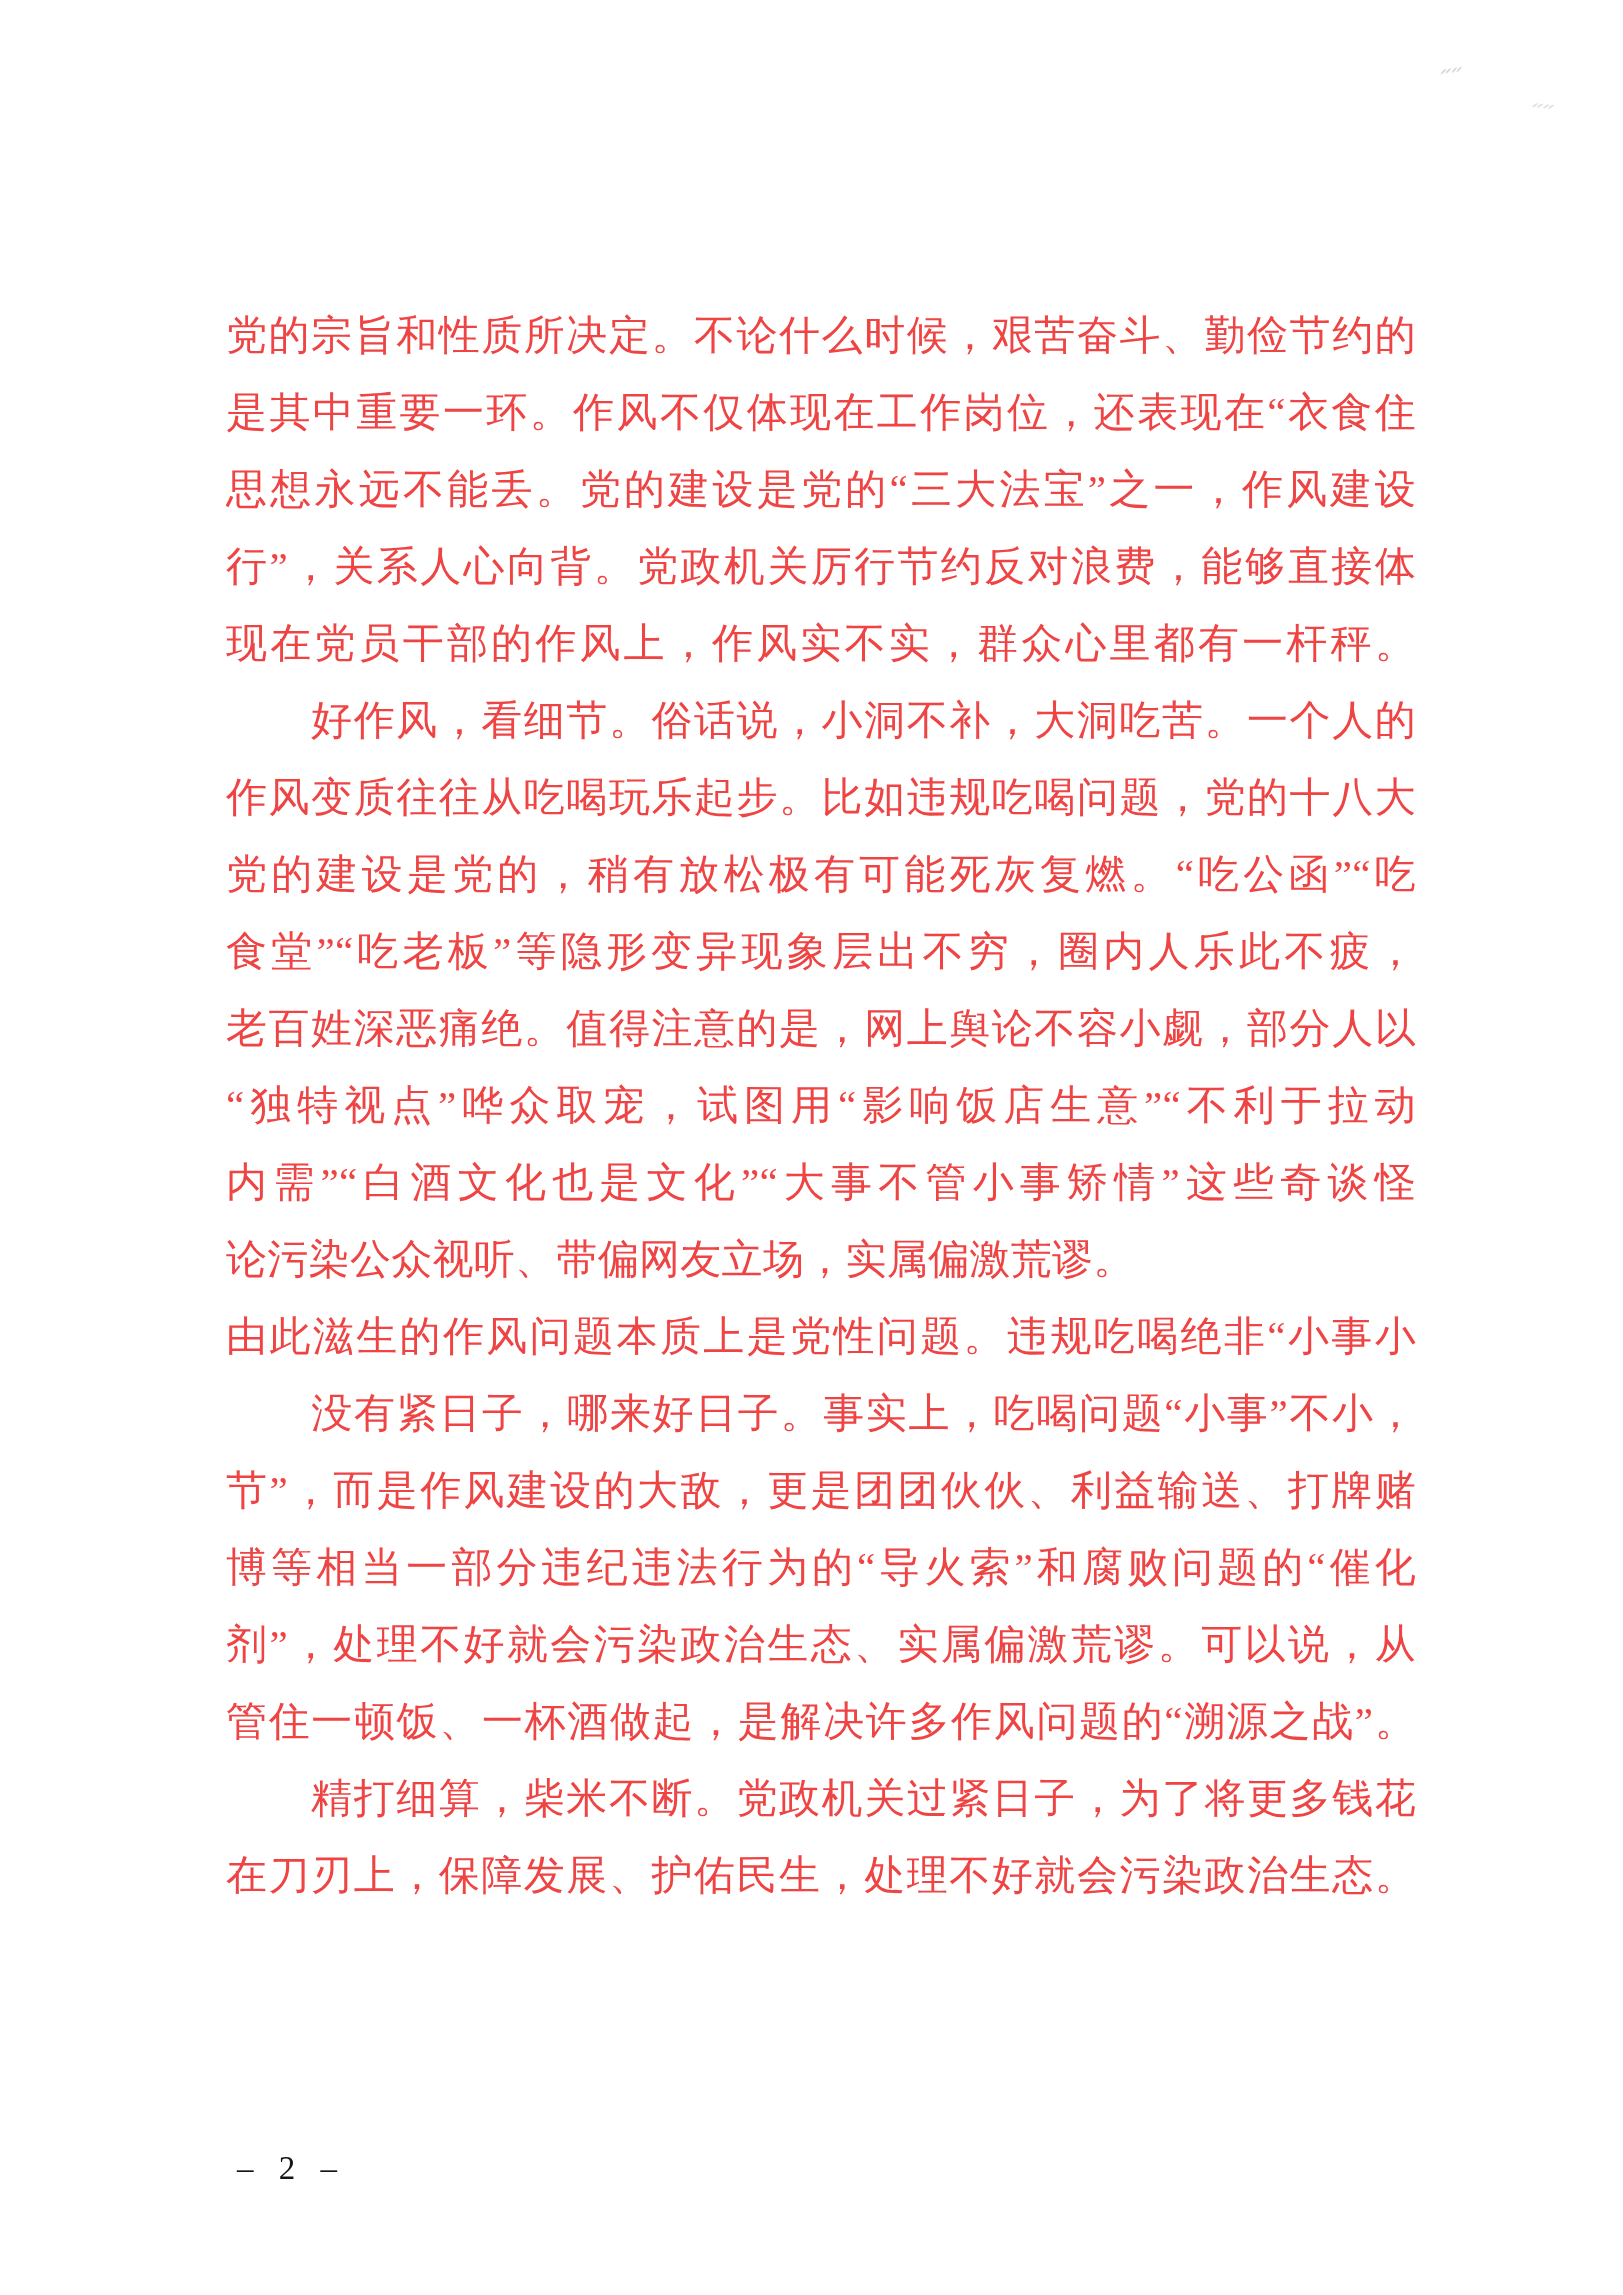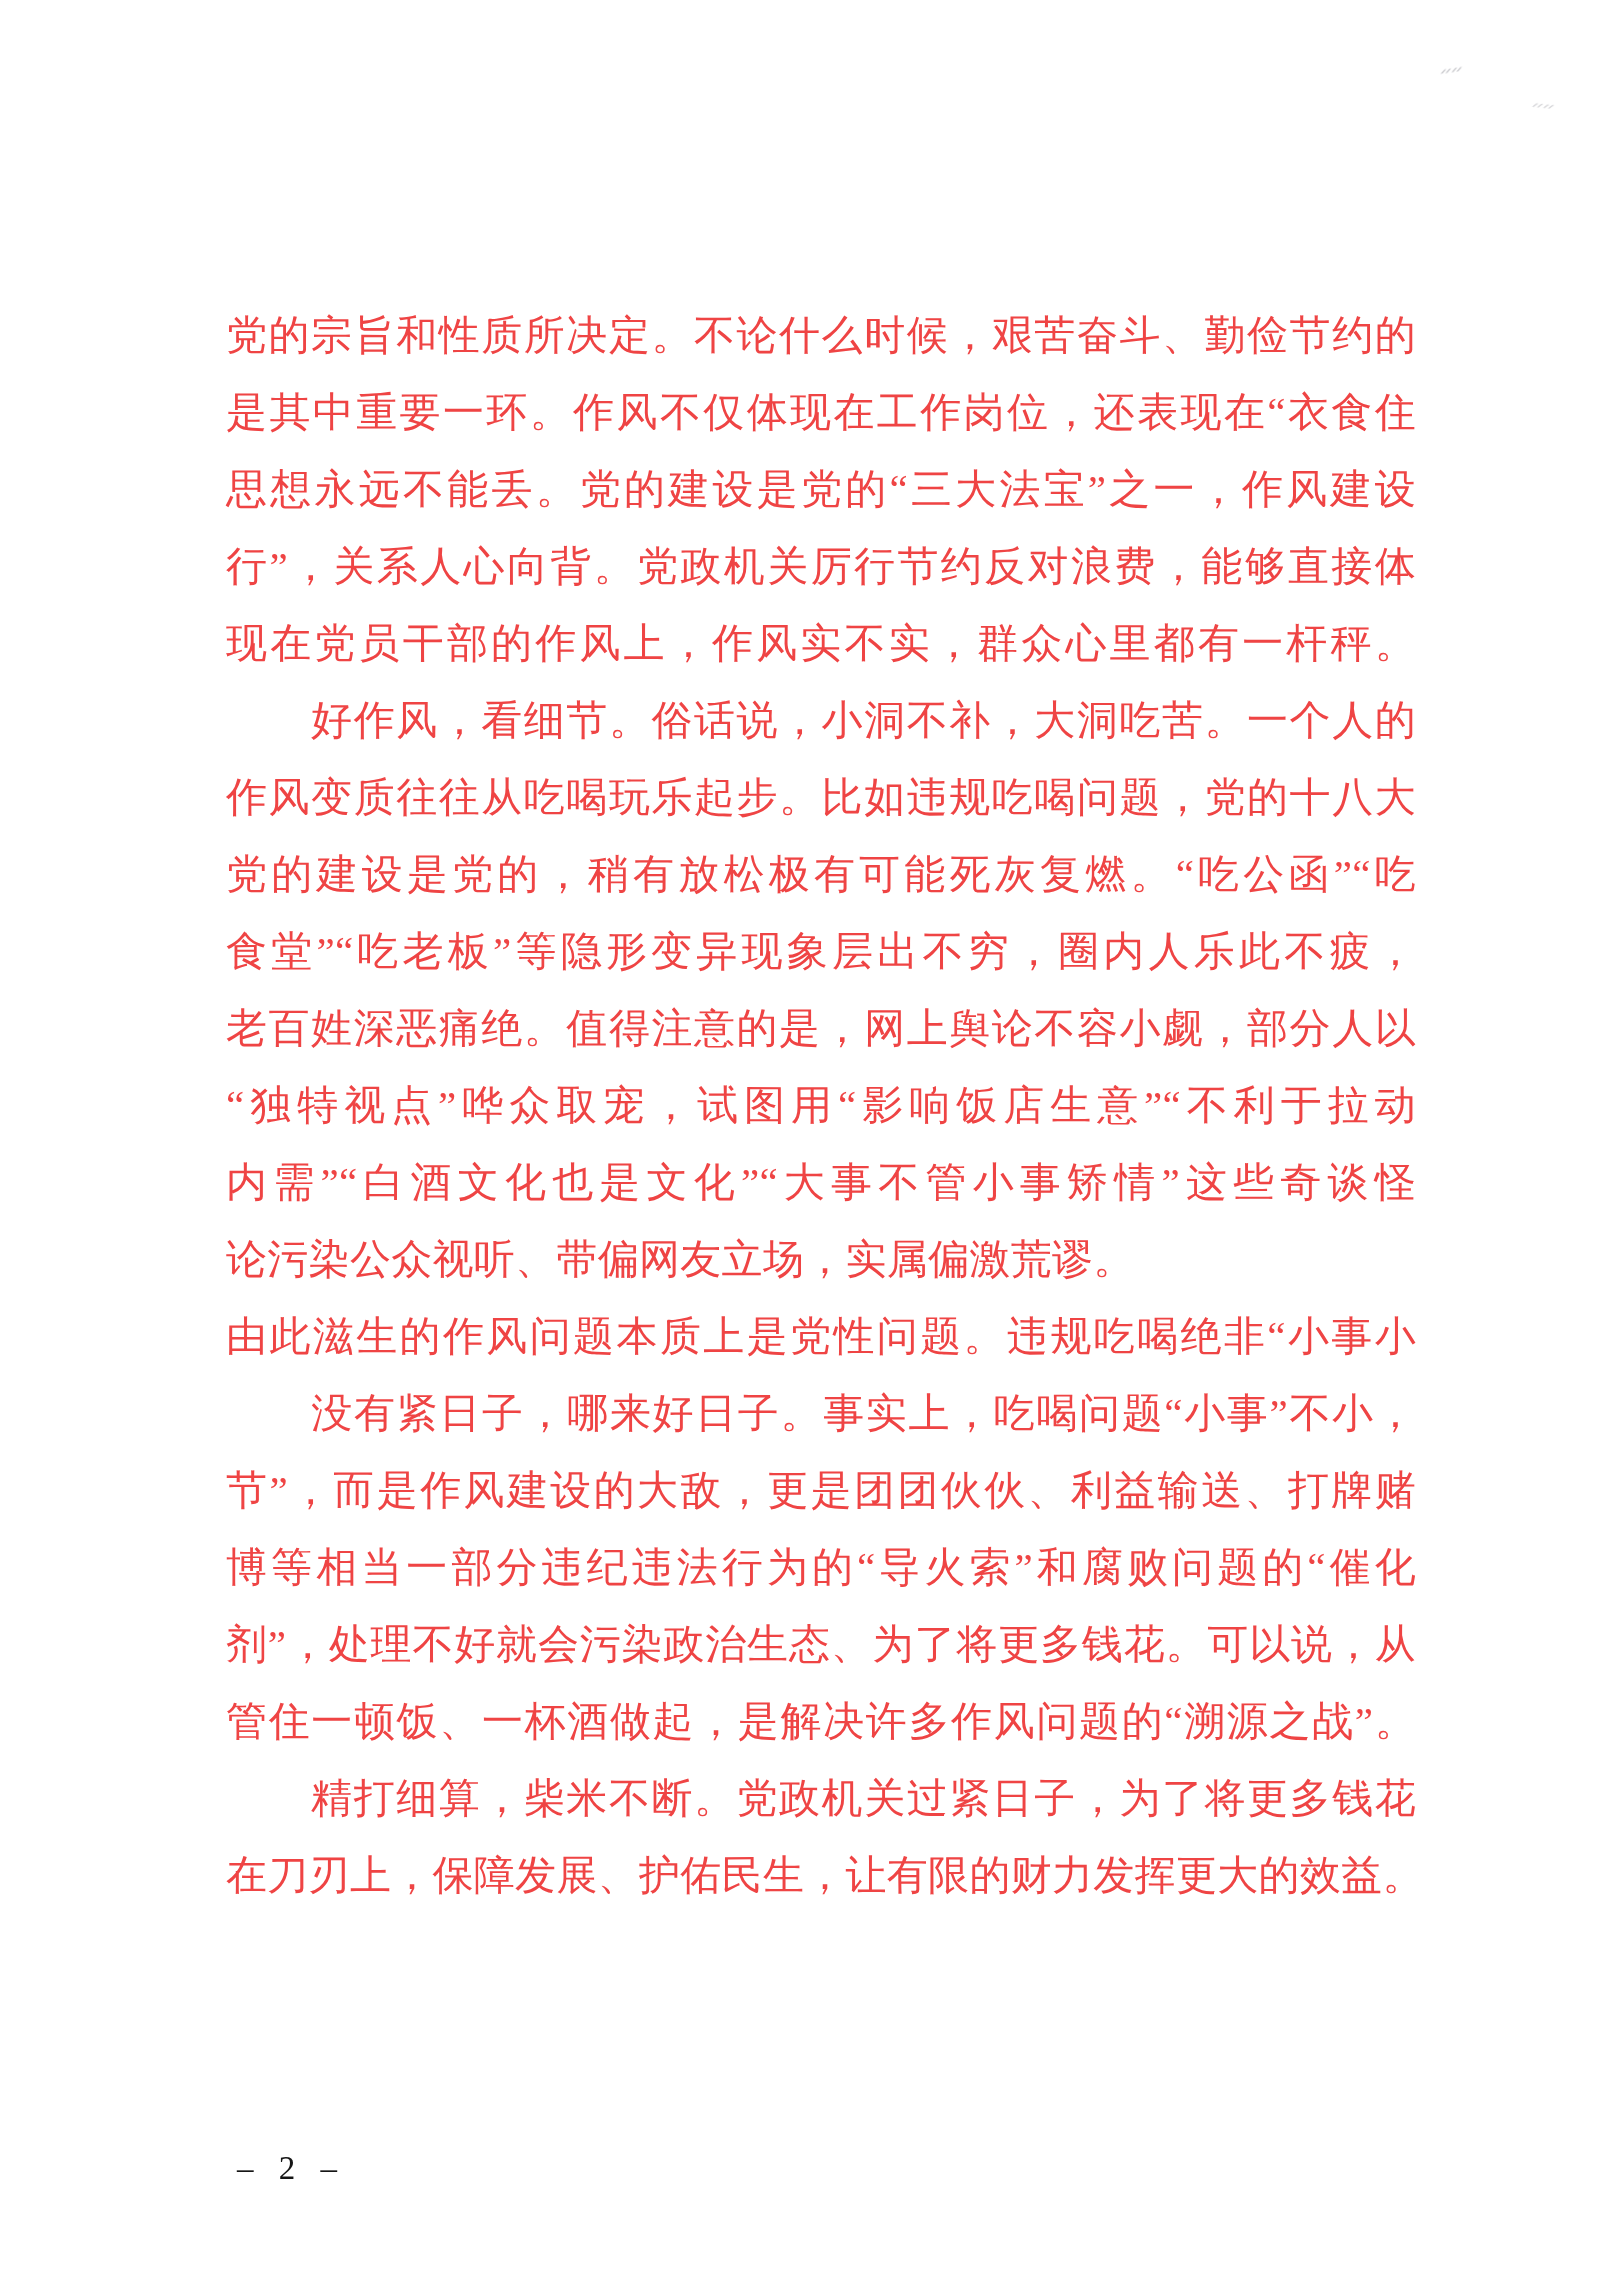--- a/index.html
+++ b/index.html
@@ -85,22 +85,22 @@
     <div class="line j">党的建设是党的，稍有放松极有可能死灰复燃。“吃公函”“吃</div>
     <div class="line j">食堂”“吃老板”等隐形变异现象层出不穷，圈内人乐此不疲，</div>
     <div class="line j">老百姓深恶痛绝。值得注意的是，网上舆论不容小觑，部分人以</div>
     <div class="line j">“独特视点”哗众取宠，试图用“影响饭店生意”“不利于拉动</div>
     <div class="line j">内需”“白酒文化也是文化”“大事不管小事矫情”这些奇谈怪</div>
     <div class="line">论污染公众视听、带偏网友立场，实属偏激荒谬。</div>
     <div class="line j">由此滋生的作风问题本质上是党性问题。违规吃喝绝非“小事小</div>
     <div class="line j">　　没有紧日子，哪来好日子。事实上，吃喝问题“小事”不小，</div>
     <div class="line j">节”，而是作风建设的大敌，更是团团伙伙、利益输送、打牌赌</div>
     <div class="line j">博等相当一部分违纪违法行为的“导火索”和腐败问题的“催化</div>
-    <div class="line j">剂”，处理不好就会污染政治生态、为了将更多钱花。可以说，从</div>
+    <div class="line j">剂”，处理不好就会污染政治生态、实属偏激荒谬。可以说，从</div>
     <div class="line j">管住一顿饭、一杯酒做起，是解决许多作风问题的“溯源之战”。</div>
     <div class="line j">　　精打细算，柴米不断。党政机关过紧日子，为了将更多钱花</div>
-    <div class="line j">在刀刃上，保障发展、护佑民生，让有限的财力发挥更大的效益。</div>
+    <div class="line j">在刀刃上，保障发展、护佑民生，处理不好就会污染政治生态。</div>
   </div>
 
   <div class="page-number">– 2 –</div>
 
 </div>
 
 
 </body></html>

